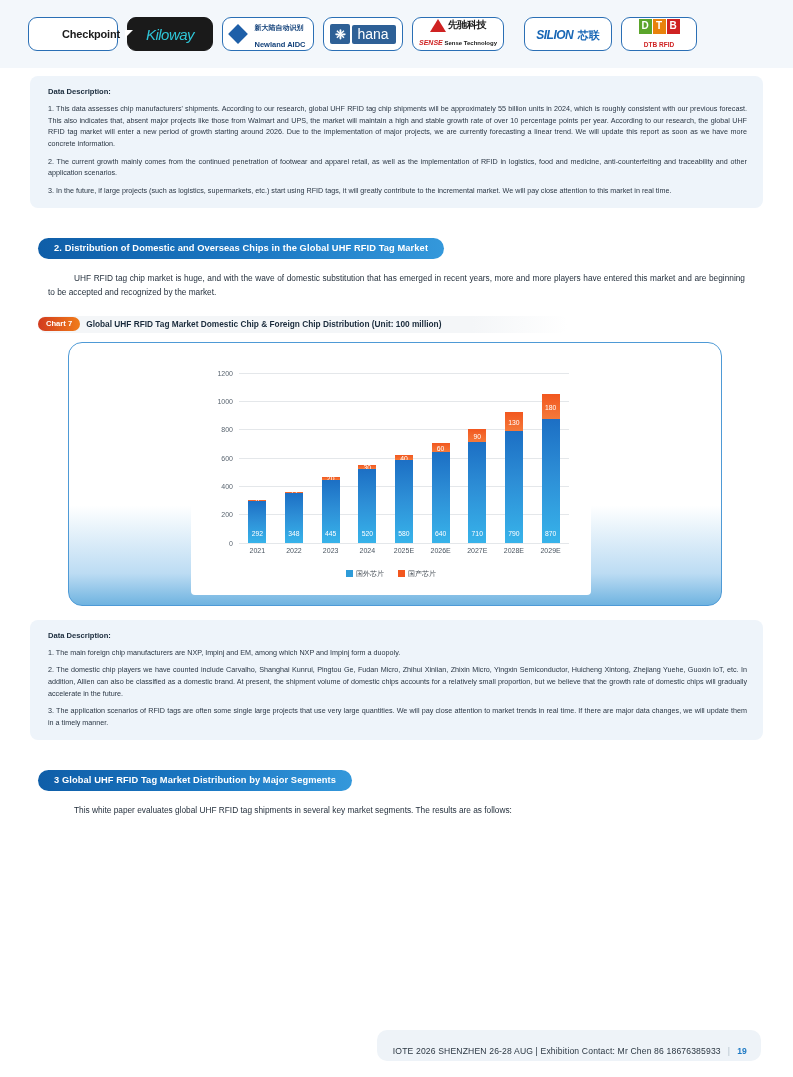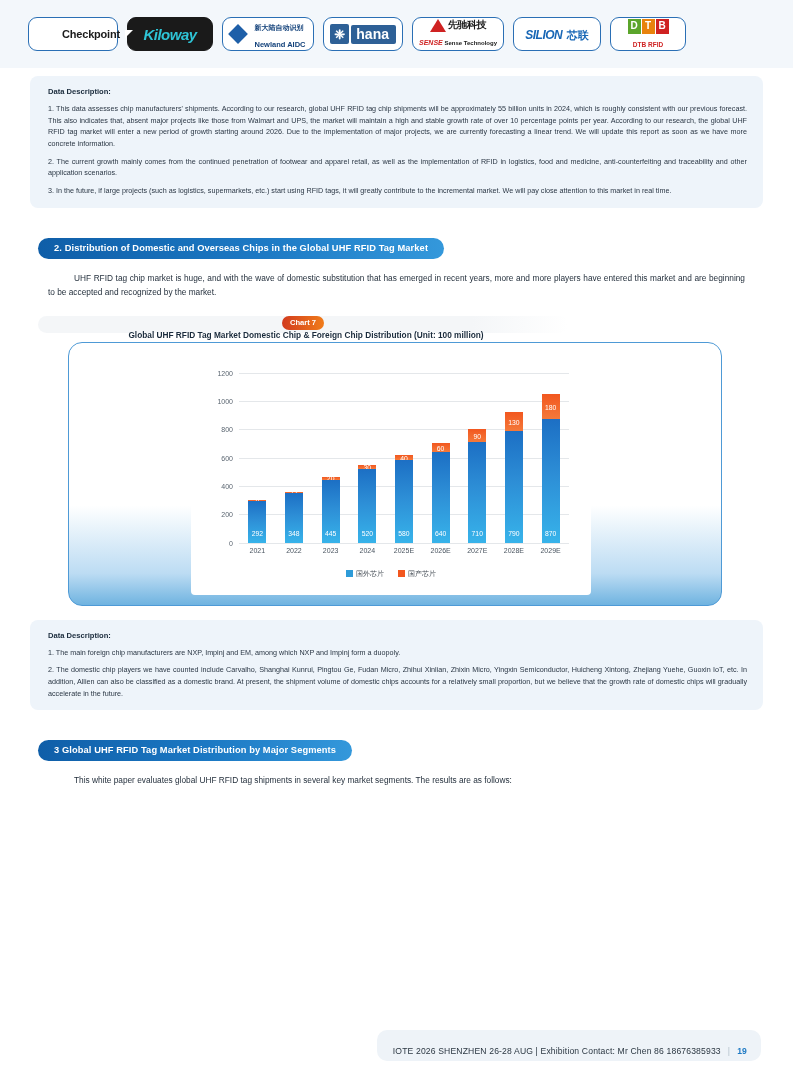--- a/index.html
+++ b/index.html
@@ -38,40 +38,40 @@
     padding: 0 6px;
   }
   .logo-card.dark { background:#1a1a1a; border-color:#1a1a1a; }
 
   .lg-checkpoint { width: 90px; padding-left: 45px; }
   .lg-checkpoint .cp-txt { font-size: 11px; font-weight: 700; color:#1b1b1b; letter-spacing:-0.2px; font-family:"Liberation Sans", sans-serif;}
   .cp-mark { display:inline-block; width:12px; height:12px; background:#0b2c5e; margin-left:3px; position:relative; vertical-align:-2px;}
   .cp-mark:after{content:""; position:absolute; left:2px; top:2px; width:0;height:0;border-left:8px solid #fff; border-bottom:8px solid transparent;}
 
   .lg-kiloway { width: 86px; }
-  .lg-kiloway .kw-txt { font-size: 15px; font-weight: 700; color:#2ec4d6; letter-spacing:-0.5px; font-style:italic;}
+  .lg-kiloway .kw-txt { font-size: 15px; font-weight: 400; color:#2ec4d6; letter-spacing:-0.5px; font-style:italic;}
 
   .lg-newland { width: 92px; display:flex; align-items:center; gap:10px; }
   .nl-diamond { width:14px; height:14px; background:#1e5fa8; transform:rotate(45deg); flex:0 0 auto;}
   .nl-text { line-height:1.05; }
   .nl-cn { font-size:7px; font-weight:700; color:#12417a; white-space:nowrap;}
   .nl-en { font-size:7.5px; font-weight:700; color:#12417a; white-space:nowrap;}
 
   .lg-hana { width: 80px; display:flex; align-items:center; gap:0; }
   .hn-box{width:20px;height:20px;background:#2e6096;color:#fff;display:flex;align-items:center;justify-content:center;font-size:13px;font-weight:700;border-radius:2px;}
-  .hn-txt{background:#2e6096;color:#fff;font-size:14px;font-weight:700;padding:1px 7px 2px 5px;margin-left:2px;border-radius:2px;}
+  .hn-txt{background:#2e6096;color:#fff;font-size:14px;font-weight:400;padding:1px 7px 2px 5px;margin-left:2px;border-radius:2px;}
 
   .lg-sense { width: 92px; line-height:1.05; }
   .sn-top{display:flex;align-items:center;justify-content:center;gap:2px;}
   .sn-tri{width:0;height:0;border-left:8px solid transparent;border-right:8px solid transparent;border-bottom:13px solid #cf2222;}
   .sn-cn{font-size:10px;font-weight:800;color:#1a1a1a;letter-spacing:-0.5px;}
   .sn-bot{font-size:6px;font-weight:700;color:#1a1a1a;white-space:nowrap;}
   .sn-bot .sn-red{color:#cf2222;font-style:italic;font-size:7px;}
 
-  .lg-silion { width: 88px; text-align:center;}
+  .lg-silion { width: 88px; text-align:center;margin-left:11px;}
   .sl-txt{font-size:12px;font-weight:800;font-style:italic;color:#1766b5;letter-spacing:-0.5px;}
   .sl-cn{font-size:11px;font-weight:800;color:#1766b5;}
 
   .lg-dtb { width: 76px; text-align:center; line-height:1.0;}
   .dtb-row{display:flex;justify-content:center;gap:1px;}
   .dtb-c{width:13px;height:15px;display:flex;align-items:center;justify-content:center;color:#fff;font-size:10px;font-weight:800;}
   .dtb-g{background:#5ba52b;} .dtb-o{background:#e8820c;} .dtb-r{background:#cf2222;}
   .dtb-sub{font-size:6.5px;font-weight:700;color:#cf2222;margin-top:1px;}
 
   
@@ -115,21 +115,20 @@
   }
 
   .chart-title-row {
     display:flex;
     align-items:center;
     margin: 16px 0 0 38px;
     background: linear-gradient(90deg,#f4f6f8 0%, #f4f6f8 82%, #ffffff 100%);
     border-radius: 10px;
     width: 530px;
     height: 17px;
-    flex-direction: column;
   }
   .chart-badge {
     background: linear-gradient(90deg,#d23b1e 0%, #f07c1a 100%);
     color:#fff;
     font-size:7.6px;
     font-weight:700;
     border-radius:9px;
     padding: 2.5px 8px 3px 8px;
     white-space:nowrap;
   }
@@ -455,20 +454,21 @@
     </div>
   </div>
 
   
 
   
   <div class="desc-box" style="margin-top:14px;">
     <div class="desc-title">Data Description:</div>
     <p class="desc-p">1. The main foreign chip manufacturers are NXP, Impinj and EM, among which NXP and Impinj form a duopoly.</p>
     <p class="desc-p">2. The domestic chip players we have counted include Carvalho, Shanghai Kunrui, Pingtou Ge, Fudan Micro, Zhihui Xinlian, Zhixin Micro, Yingxin Semiconductor, Huicheng Xintong, Zhejiang Yuehe, Guoxin IoT, etc. In addition, Allien can also be classified as a domestic brand. At present, the shipment volume of domestic chips accounts for a relatively small proportion, but we believe that the growth rate of domestic chips will gradually accelerate in the future.</p>
+    <p class="desc-p">3. The application scenarios of RFID tags are often some single large projects that use very large quantities. We will pay close attention to market trends in real time. If there are major data changes, we will update them in a timely manner.</p>
   </div>
 
   
   <div class="section-bar">3 Global UHF RFID Tag Market Distribution by Major Segments</div>
   <p class="body-para">This white paper evaluates global UHF RFID tag shipments in several key market segments. The results are as follows:</p>
 
 </div>
 
 <div class="footer">
   <div class="footer-pill">

